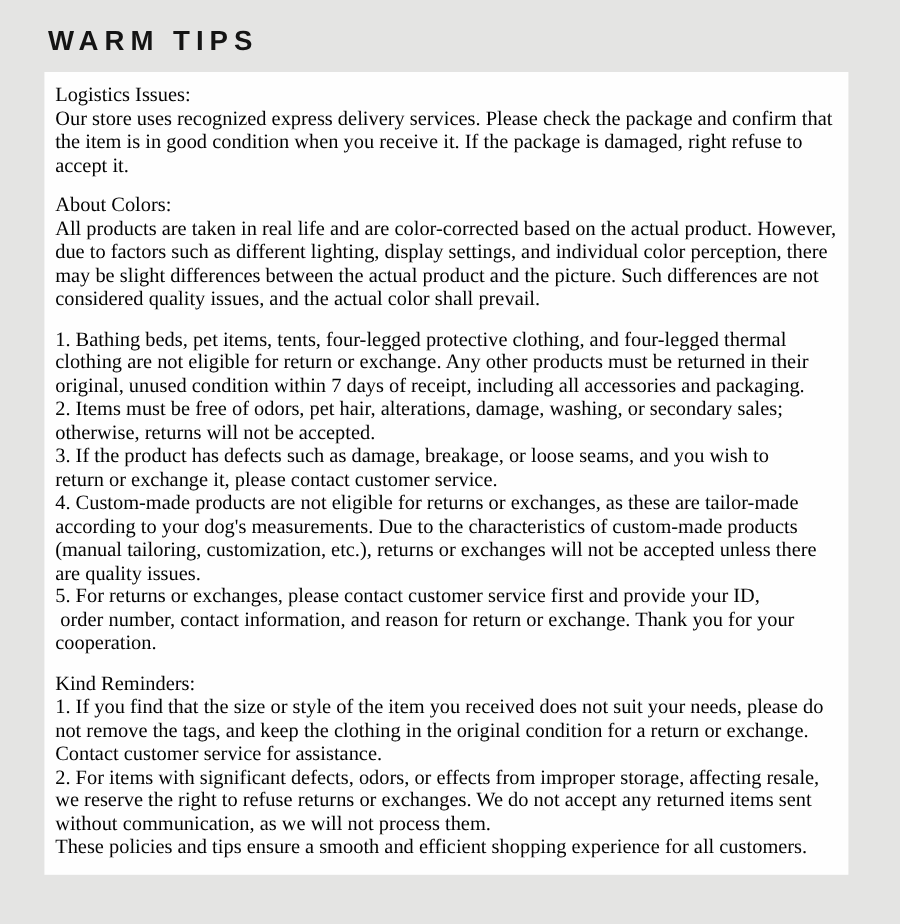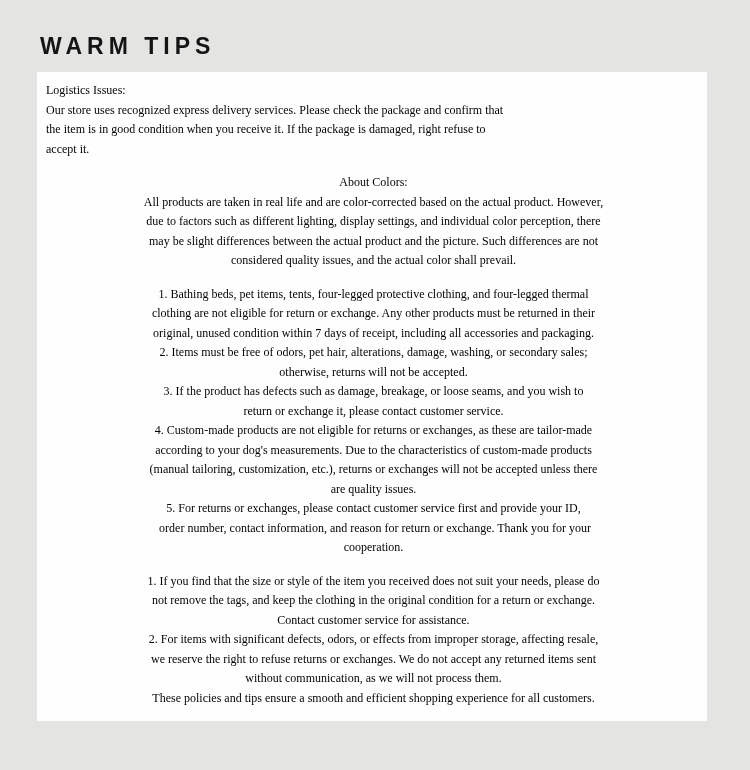--- a/index.html
+++ b/index.html
@@ -10,44 +10,43 @@
     width: 750px;
     height: 770px;
     overflow: hidden;
     background: var(--bg, #e4e4e3);
     font-family: "Liberation Serif", serif;
   }
   .page {
     width: 750px;
     height: 770px;
     box-sizing: border-box;
-    padding-top: 33px;
+    padding-top: 21px;
   }
   .page-title {
     margin: 0 0 12px 40px;
     font-family: "Liberation Sans", sans-serif;
     font-weight: 700;
     font-size: 23px;
     letter-spacing: 5px;
     color: var(--title, #141414);
     line-height: 27px;
   }
   .content-panel {
     margin-left: 37px;
     margin-right: 43px;
     background: var(--panel, #fefefe);
     color: var(--text, #030303);
     padding: 9px 6px 13px 9px;
     box-sizing: border-box;
-    font-size: 12px;
+    font-size: 17px;
     line-height: 19.5px;
   }
   .section + .section {
     margin-top: 14px;
-    text-align: center;
   }
   .section-heading,
   .section-body {
     white-space: pre-wrap;
   }
 </style>
 </head>
 <body>
 
 <div class="page">
@@ -82,20 +81,21 @@
 4. Custom-made products are not eligible for returns or exchanges, as these are tailor-made
 according to your dog's measurements. Due to the characteristics of custom-made products
 (manual tailoring, customization, etc.), returns or exchanges will not be accepted unless there
 are quality issues.
 5. For returns or exchanges, please contact customer service first and provide your ID,
  order number, contact information, and reason for return or exchange. Thank you for your
 cooperation.</div>
     </div>
 
     <div class="section">
+      <div class="section-heading">Kind Reminders:</div>
       <div class="section-body">1. If you find that the size or style of the item you received does not suit your needs, please do
 not remove the tags, and keep the clothing in the original condition for a return or exchange.
 Contact customer service for assistance.
 2. For items with significant defects, odors, or effects from improper storage, affecting resale,
 we reserve the right to refuse returns or exchanges. We do not accept any returned items sent
 without communication, as we will not process them.
 These policies and tips ensure a smooth and efficient shopping experience for all customers.</div>
     </div>
 
   </div>

